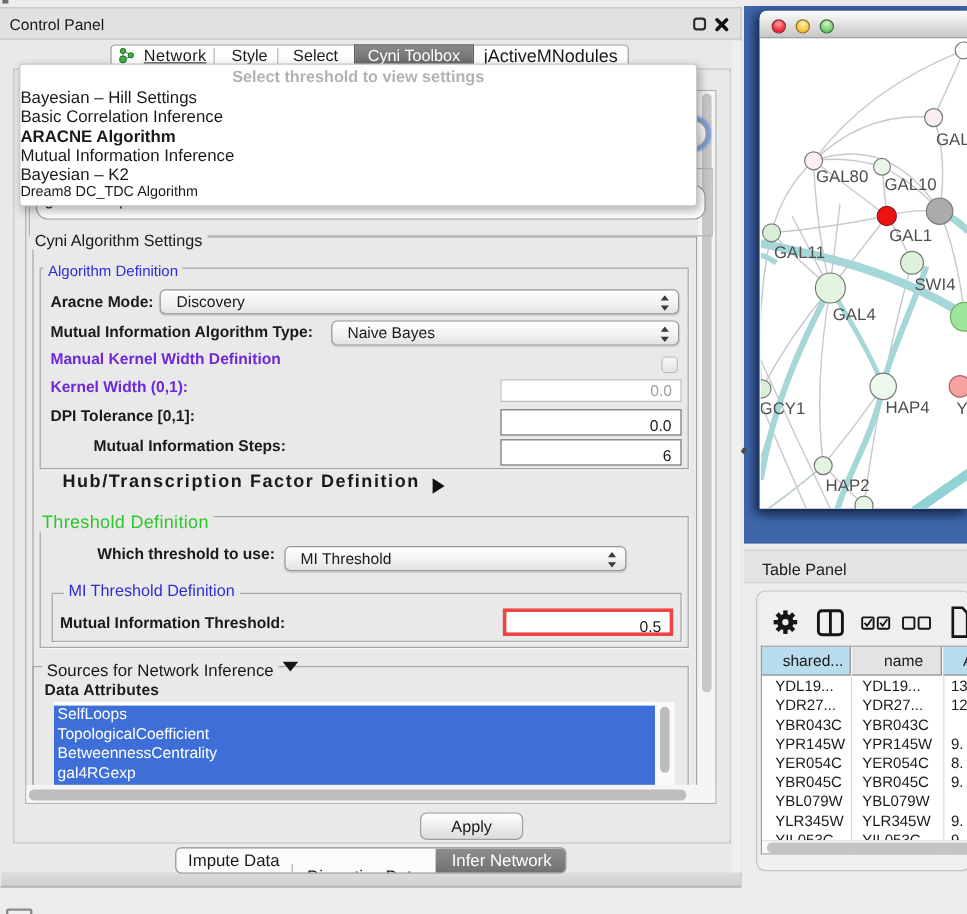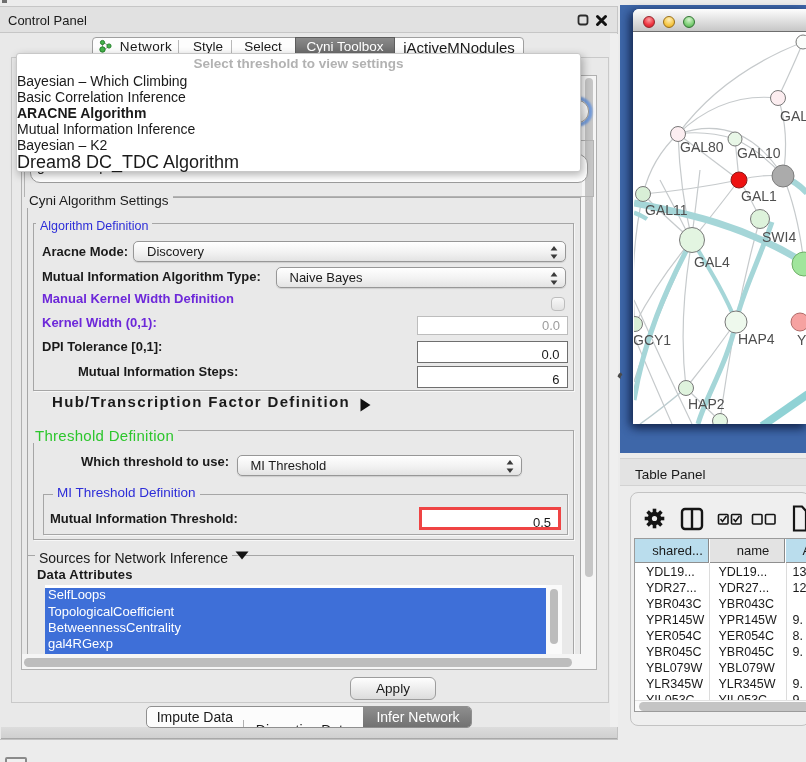--- a/index.html
+++ b/index.html
@@ -37,21 +37,21 @@
 <div class="abs" style="left:92px;top:37px;width:432px;height:21px;background:#fdfdfd;border:1px solid #9f9f9f;border-radius:4px 4px 0 0;"></div>
 <div class="abs" style="left:178px;top:40px;width:1px;height:15px;background:#b9b9b9;"></div>
 <div class="abs" style="left:231px;top:40px;width:1px;height:15px;background:#b9b9b9;"></div>
 <div class="abs" style="left:294.5px;top:37px;width:100.5px;height:21px;background:linear-gradient(#8a8a8a,#646464);border:1px solid #5d5d5d;"></div>
 <svg class="abs" style="left:98px;top:38px;" width="14" height="16">
  <path d="M4.5 5 L4.5 11 M6 4.5 L10.5 8 M6.5 11.5 L10.5 8.5" stroke="#9a9a9a" stroke-width="1"></path>
  <circle cx="4.5" cy="4.5" r="2.1" fill="#45b24b" stroke="#1d7a24" stroke-width="0.9"></circle>
  <circle cx="4.5" cy="11.5" r="2.7" fill="#45b24b" stroke="#1d7a24" stroke-width="0.9"></circle>
  <circle cx="11" cy="8" r="2.1" fill="#45b24b" stroke="#1d7a24" stroke-width="0.9"></circle>
 </svg>
-<div class="abs" style="left:114px;top:39px;width:64px;text-align:center;font-size:13.5px;letter-spacing:0.4px;">Network</div>
+<div class="abs" style="left:114px;top:39px;width:64px;text-align:center;font-size:13.5px;letter-spacing:0.4px;text-decoration:underline;">Network</div>
 <div class="abs" style="left:182px;top:39px;width:52px;text-align:center;font-size:13.5px;">Style</div>
 <div class="abs" style="left:232px;top:39px;width:62px;text-align:center;font-size:13.5px;">Select</div>
 <div class="abs" style="left:295px;top:39px;width:100px;text-align:center;color:#fff;font-size:13.5px;">Cyni Toolbox</div>
 <div class="abs" style="left:395px;top:38.5px;width:128px;text-align:center;font-size:15px;">jActiveMNodules</div>
 
 <div class="abs" style="left:21px;top:75px;width:576px;height:595px;border:1px solid #b0b0b0;"></div>
 
 <div class="abs" style="left:582px;top:76px;width:14px;height:593px;background:#f5f5f5;"></div>
 <div class="abs" style="left:584.5px;top:78px;width:8px;height:499px;background:#c6c6c6;border-radius:4px;"></div>
 
@@ -143,26 +143,26 @@
 <div class="abs" style="left:146px;top:706px;width:326px;height:22px;border:1px solid #8f8f8f;border-radius:5px;background:#fcfcfc;overflow:hidden;">
   <div style="position:absolute;left:0;top:0;width:95.6px;height:22px;text-align:center;line-height:21px;font-size:14px;">Impute Data</div>
   <div style="position:absolute;left:95.6px;top:13px;width:120.4px;height:22px;border-left:1px solid #b0b0b0;text-align:center;line-height:21px;font-size:14px;">Discretize Data</div>
   <div style="position:absolute;left:216px;top:0;width:110px;height:22px;background:linear-gradient(#8e8e8e,#6f6f6f);color:#fff;text-align:center;line-height:21px;font-size:14px;">Infer Network</div>
 </div>
 
 <div class="abs" style="left:5px;top:757px;width:22px;height:16px;border:2px solid #8a8a8a;border-radius:2px;background:#f0f0f0;"></div>
 
 <div class="abs" style="left:16px;top:53px;width:565px;height:119px;background:#fff;border:1px solid #c8c8c8;border-radius:3px;box-shadow:2px 3px 8px rgba(0,0,0,0.3);"></div>
 <div class="abs b" style="left:16px;top:55.6px;width:565px;text-align:center;color:#b2b2b2;font-size:13.5px;">Select threshold to view settings</div>
-<div class="abs" style="left:17px;top:73.1px;font-size:14px;">Bayesian – Which Climbing</div>
+<div class="abs" style="left:17px;top:73.1px;font-size:14px;">Bayesian – Hill Settings</div>
 <div class="abs" style="left:17px;top:89.1px;font-size:14px;">Basic Correlation Inference</div>
 <div class="abs b" style="left:17px;top:105.1px;font-size:14px;">ARACNE Algorithm</div>
 <div class="abs" style="left:17px;top:121.1px;font-size:14px;">Mutual Information Inference</div>
 <div class="abs" style="left:17px;top:136.6px;font-size:14px;">Bayesian – K2</div>
-<div class="abs" style="left:17px;top:152.1px;font-size:18px;">Dream8 DC_TDC Algorithm</div>
+<div class="abs" style="left:17px;top:152.1px;font-size:12px;">Dream8 DC_TDC Algorithm</div>
 
 <div class="abs" style="left:620px;top:5px;width:186px;height:448px;background:#3e67a9;"></div>
 
 <div class="abs" style="left:633px;top:9px;width:173px;height:415px;background:#fff;border-radius:6px 0 0 0;box-shadow:-4px 2px 8px rgba(5,15,45,0.5),0 5px 10px rgba(5,15,45,0.5);"></div>
 <div class="abs" style="left:633px;top:9px;width:173px;height:23px;background:linear-gradient(#fdfdfd,#c6c6c6);border-bottom:1px solid #6e6e6e;border-radius:6px 0 0 0;"></div>
 <div class="abs" style="left:643px;top:15.6px;width:12px;height:12px;border-radius:50%;border:1px solid #96242b;background:radial-gradient(circle at 50% 28%,#fda0a4,#ee3440 60%,#c41f28);"></div>
 <div class="abs" style="left:662.5px;top:15.6px;width:12px;height:12px;border-radius:50%;border:1px solid #9a7018;background:radial-gradient(circle at 50% 28%,#fdeebb,#f6c847 60%,#dd9f1f);"></div>
 <div class="abs" style="left:682.5px;top:15.6px;width:12px;height:12px;border-radius:50%;border:1px solid #327434;background:radial-gradient(circle at 50% 28%,#d7f3cf,#7ccf75 60%,#4ca04a);"></div>
 
 <svg class="abs" style="left:634px;top:32px;" width="172" height="392" viewBox="634 32 172 392">

